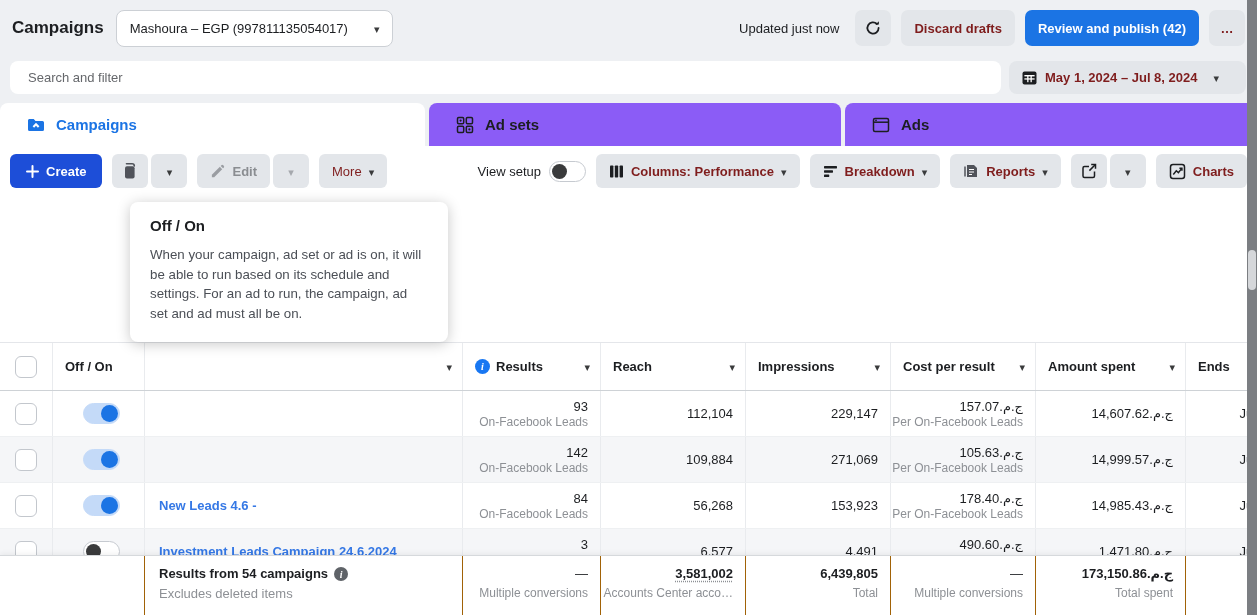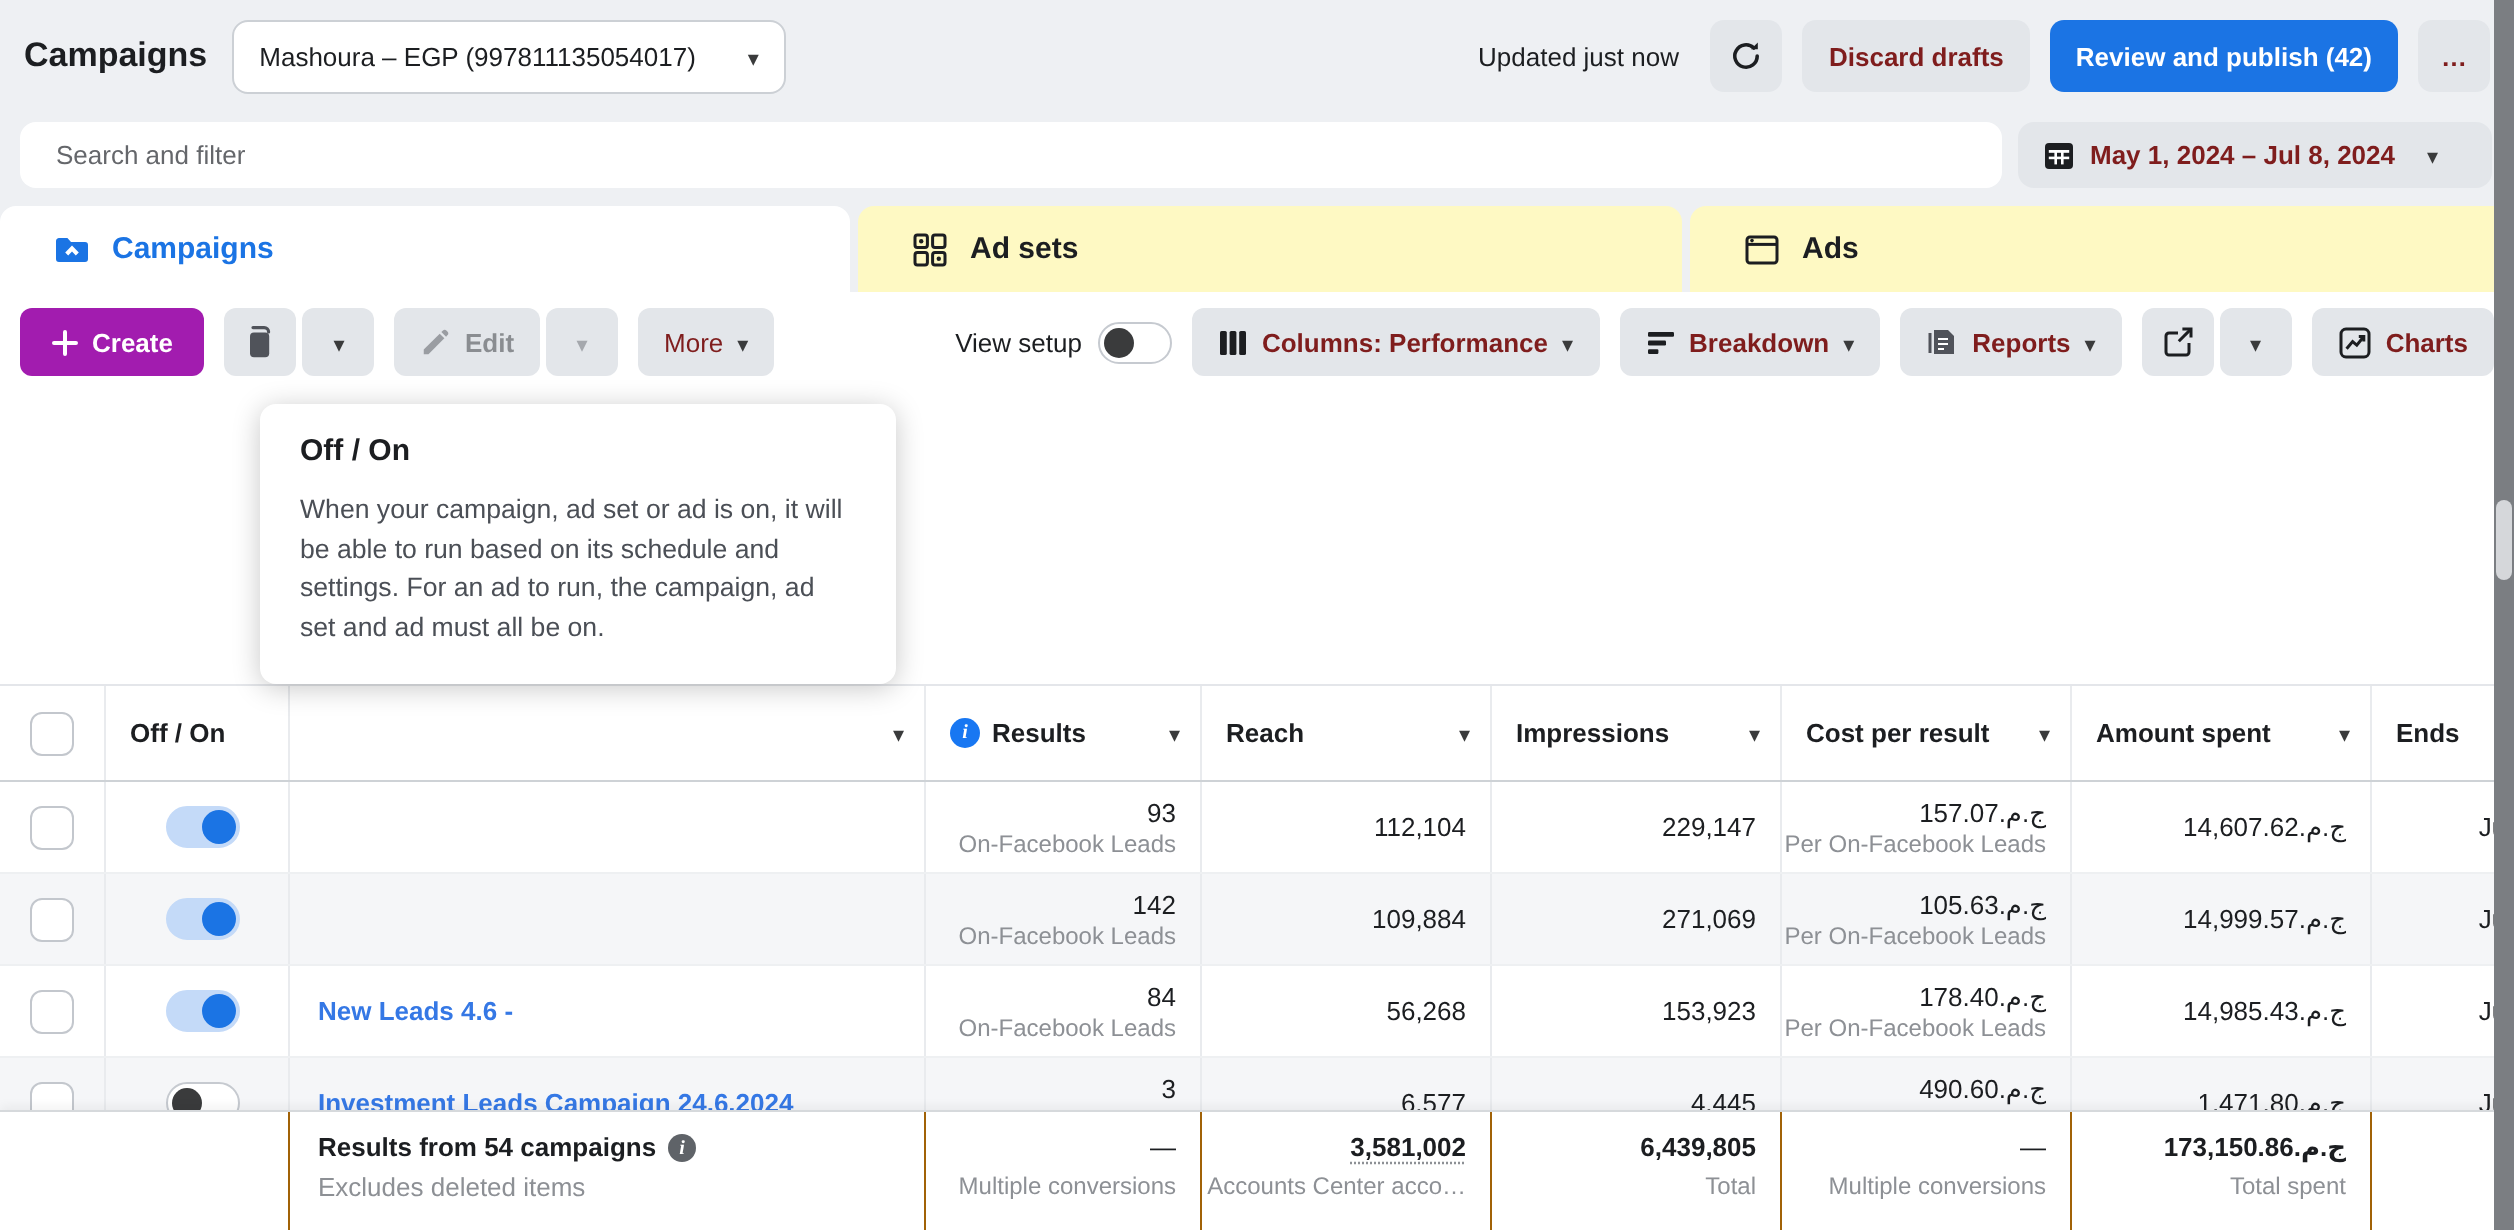--- a/index.html
+++ b/index.html
@@ -34,34 +34,34 @@
   .filter-row { position:absolute; top:61px; left:10px; right:11px; height:33px; display:flex; gap:8px; }
   .search-box { flex:1; background:#fff; border:none; border-radius:8px; height:33px;
                 padding:0 18px; font:13px "Liberation Sans","DejaVu Sans",sans-serif; color:#1c1e21; }
   .search-box::placeholder { color:#65676b; }
   .date-btn { width:237px; border-radius:8px; height:33px; justify-content:flex-start; padding-left:12px; }
   .date-btn .caret { margin-left:auto; margin-right:14px; }
 
   
   .tabs { position:absolute; top:103px; left:0; right:0; height:43px; display:flex; gap:4px; }
   .tab { display:flex; align-items:center; gap:10px; font-size:15px; font-weight:700;
-         background:#fef9c3; border-radius:8px 8px 0 0; padding:0 0 0 26px; cursor:pointer; }
+         background:#8b5cf6; border-radius:8px 8px 0 0; padding:0 0 0 26px; cursor:pointer; }
   .tab-campaigns { width:425px; background:#fff; color:#1b74e4; }
   .tab-adsets { flex:1; }
   .tab-ads { flex:1; }
 
   
   .content { position:absolute; top:146px; left:0; right:0; bottom:0; background:#fff; }
   .toolbar { display:flex; align-items:center; gap:10px; padding:8px 10px 8px 10px; height:50px; }
   .split { display:flex; gap:3px; }
   .btn.disabled { color:#8a8d91; cursor:default; }
   .btn.disabled .caret::after { color:#a5a8ad; }
   .toolbar-right { margin-left:auto; display:flex; align-items:center; gap:10px; }
   .view-setup { display:flex; align-items:center; gap:8px; font-weight:400; color:#1c1e21; }
-  .btn-create { background:#a21caf; color:#fff; font-weight:700; padding:0 16px; }
+  .btn-create { background:#1d4ed8; color:#fff; font-weight:700; padding:0 16px; }
 
   
   .toggle { position:relative; display:inline-block; width:37px; height:21px;
             border-radius:11px; background:#fff; border:1px solid #c6cad0; cursor:pointer; flex:none; }
   .toggle .knob { position:absolute; top:2px; left:2px; width:15px; height:15px;
                   border-radius:50%; background:#3a3b3c; }
   .toggle.on { background:#c4daf8; border-color:#c4daf8; }
   .toggle.on .knob { left:auto; right:1px; top:1px; width:17px; height:17px; background:#1b74e4; }
 
   
@@ -449,21 +449,21 @@
             <a>Investment Leads Campaign 24.6.2024</a>
           </div>
         <div class="cell c-num">
             <span class="val">3</span>
             <span class="sub">On-Facebook Leads</span>
           </div>
         <div class="cell c-num">
             <span class="val">6,577</span>
           </div>
         <div class="cell c-num">
-            <span class="val">4,445</span>
+            <span class="val">4,491</span>
           </div>
         <div class="cell c-num">
             <span class="val cur">490.60.م.ج</span>
             <span class="sub">Per On-Facebook Leads</span>
           </div>
         <div class="cell c-num">
             <span class="val cur">1,471.80.م.ج</span>
           </div>
         <div class="cell c-ends">
             <span>Jul</span>

